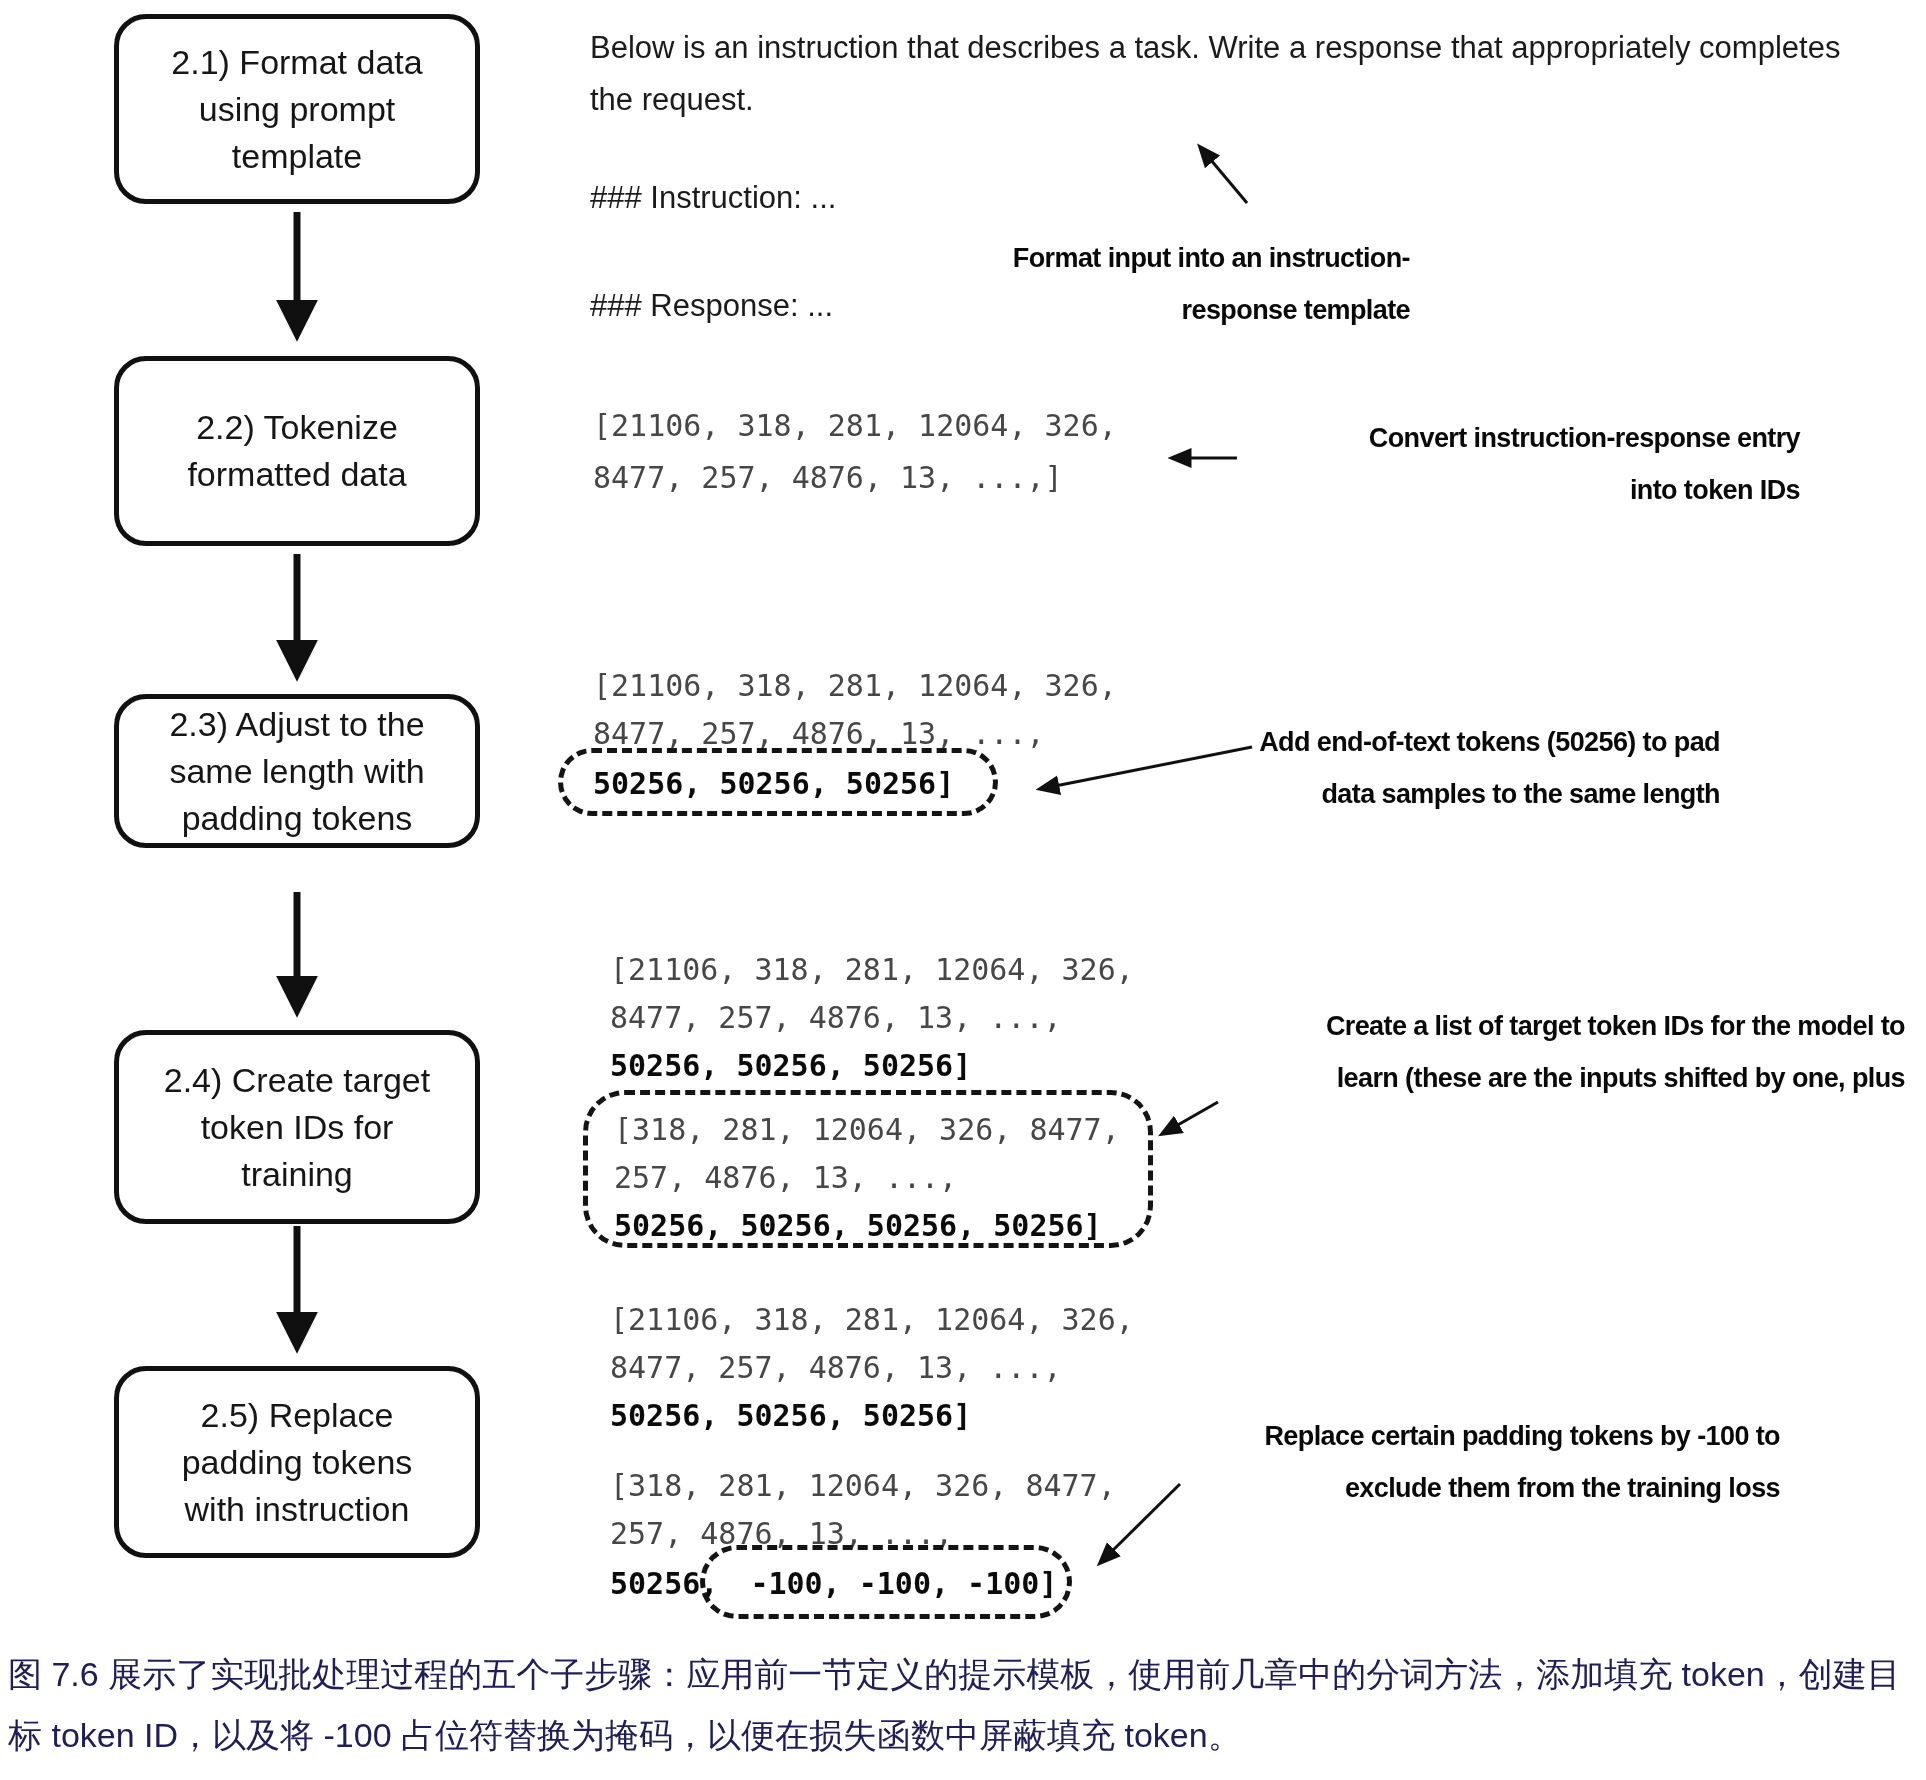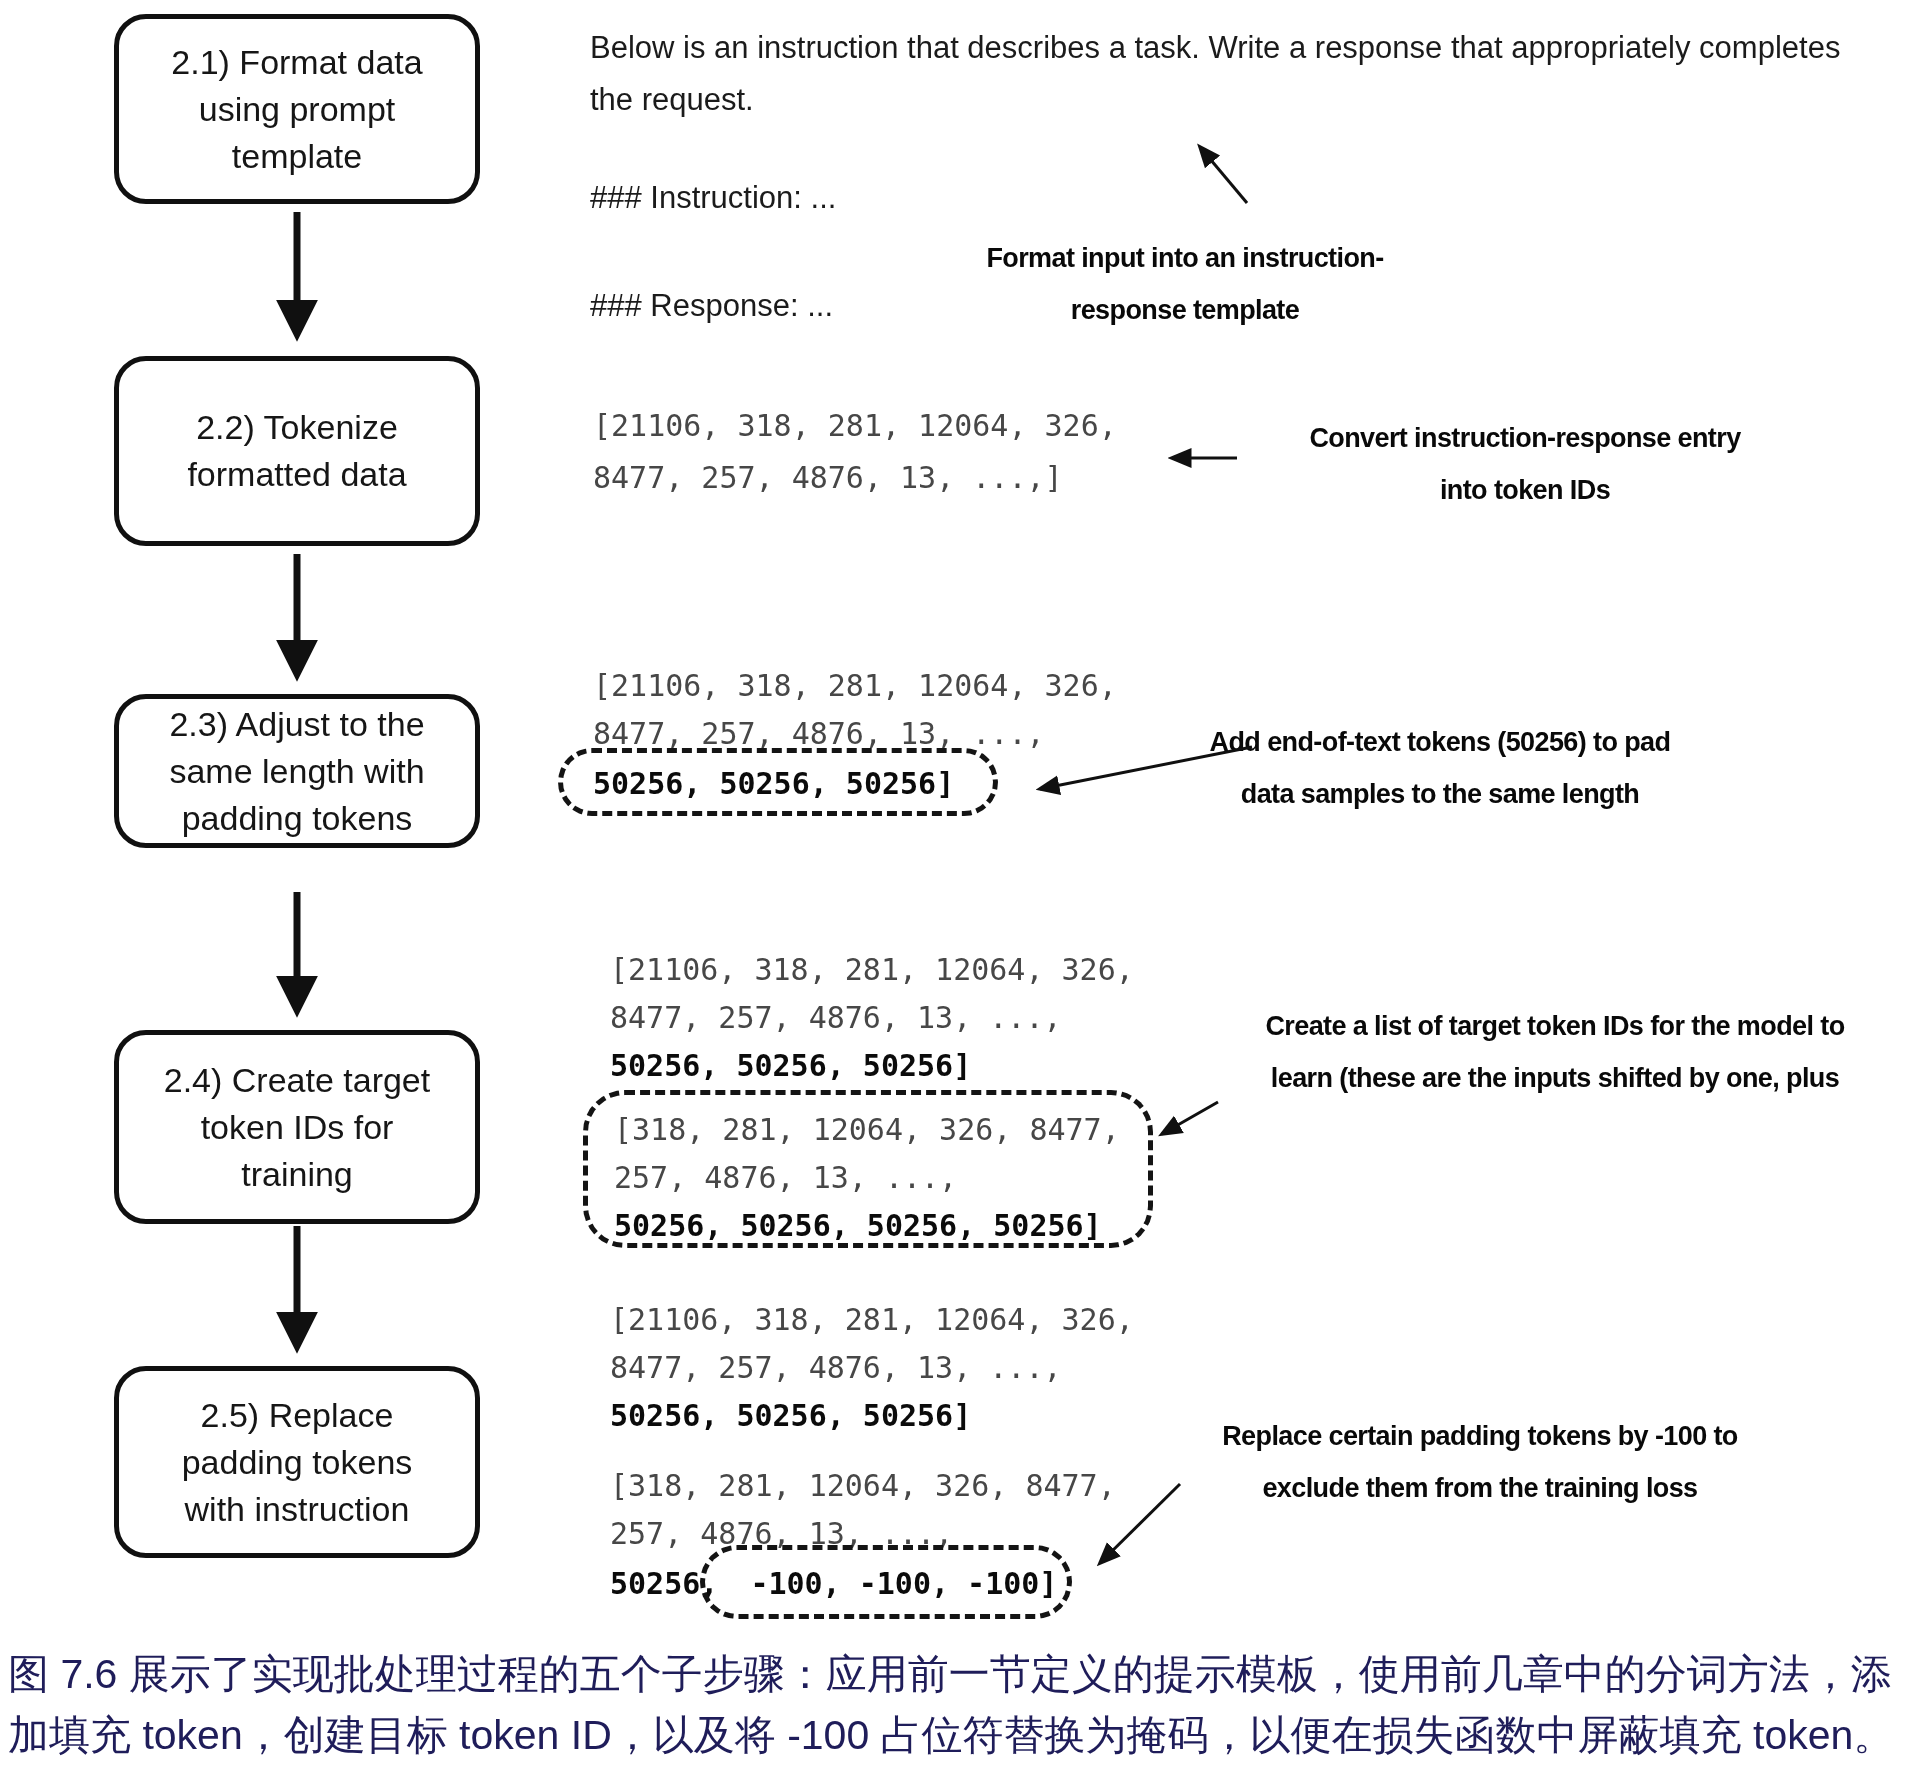--- a/index.html
+++ b/index.html
@@ -20,35 +20,35 @@
   .plain{position:absolute;font-size:31px;line-height:52px;color:#1b1b1b;}
   
   .tkline{
     position:absolute;font-family:"DejaVu Sans Mono",monospace;
     font-size:30px;line-height:36px;color:#474747;white-space:pre;
   }
   .tkline.bold{color:#0b0b0b;font-weight:700;}
   .tkline .masked{margin-left:32px;}
   
   .ann{
-    position:absolute;text-align:center;font-weight:700;font-size:27px;
+    position:absolute;text-align:right;font-weight:700;font-size:27px;
     letter-spacing:-0.6px;line-height:52px;color:#090909;
   }
   .ann div{white-space:nowrap;}
   
   .dash-pill{
     position:absolute;border:5px dashed #141414;background:transparent;
     box-sizing:border-box;
   }
   
   .arrow-layer{position:absolute;left:0;top:0;width:1926px;height:1780px;pointer-events:none;}
   
   .caption{
     position:absolute;left:8px;top:1644px;width:1912px;
-    font-size:41px;line-height:61px;color:#1f1d5a;
+    font-size:34px;line-height:61px;color:#1f1d5a;
   }
 </style>
 </head>
 <body>
 
 <div class="canvas">
 
   <div class="flow-box" style="top:14px;height:190px;">
     <span>2.1) Format data</span>
     <span>using prompt</span>

